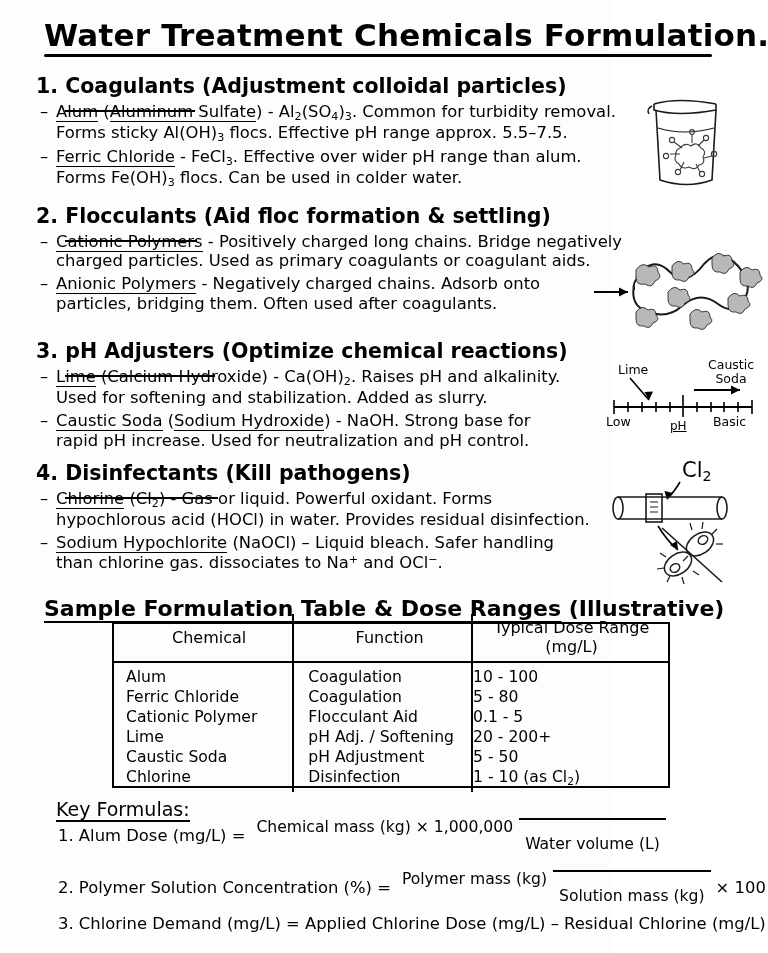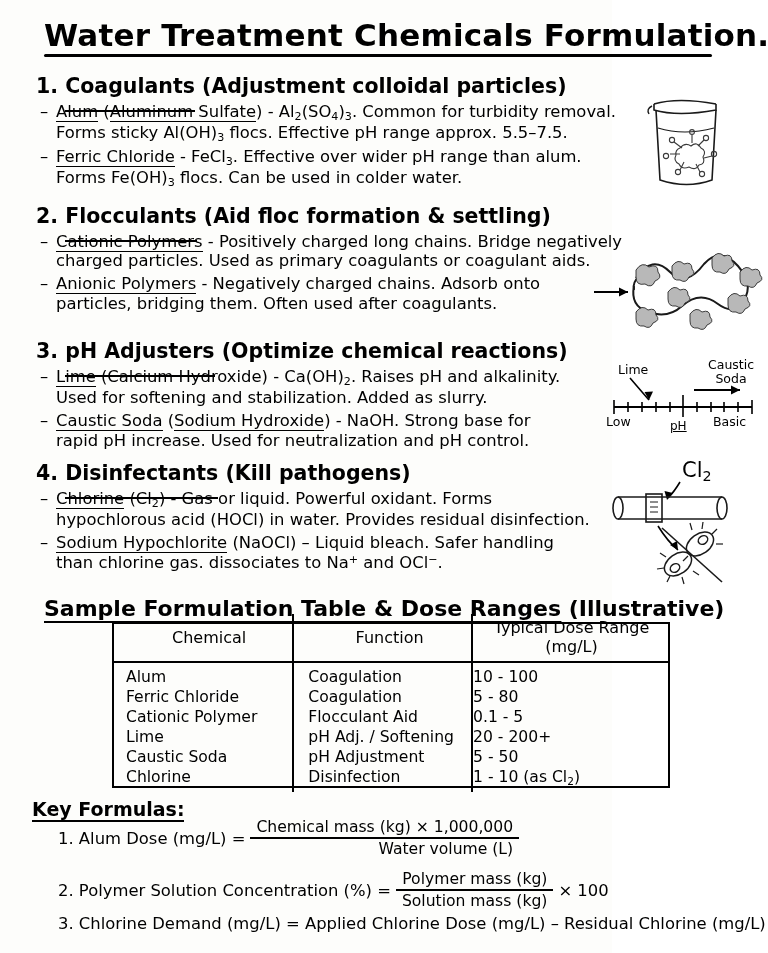--- a/index.html
+++ b/index.html
@@ -130,43 +130,43 @@
     height: 166px;
     border: 2px solid #000;
     border-top: 2px solid #000;
     box-sizing: border-box;
     pointer-events: none;
   }
 
   
   .kf-title {
     position: absolute;
-    left: 32px;
+    left: 56px;
     top: 798px;
     font-size: 19px;
-    font-weight: 700;
+    font-weight: 400;
   }
   .kf-title .u { border-bottom: 2.2px solid #000; }
 
   .formula {
     position: absolute;
     font-size: 16.4px;
     display: flex;
     align-items: center;
     white-space: nowrap;
   }
   .frac {
     display: inline-flex;
-    flex-direction: column;
-    text-align: right;
+    flex-direction: row;
+    text-align: left;
     margin: 0 5px;
     vertical-align: middle;
   }
   .frac .num { padding: 0 6px 1px 6px; font-size: 15.6px; }
-  .frac .den { padding: 1px 6px 0 6px; font-size: 15.6px; border-top: 2px solid #000; }
+  .frac .den { padding: 15px 6px 0 6px; font-size: 15.6px; border-top: 2px solid #000; }
 
   
   .ph-lbl { font-size: 12.5px; position: absolute; white-space: nowrap; }
 </style>
 </head>
 <body>
 
 <div class="page">
 
   <div class="title-wrap">

